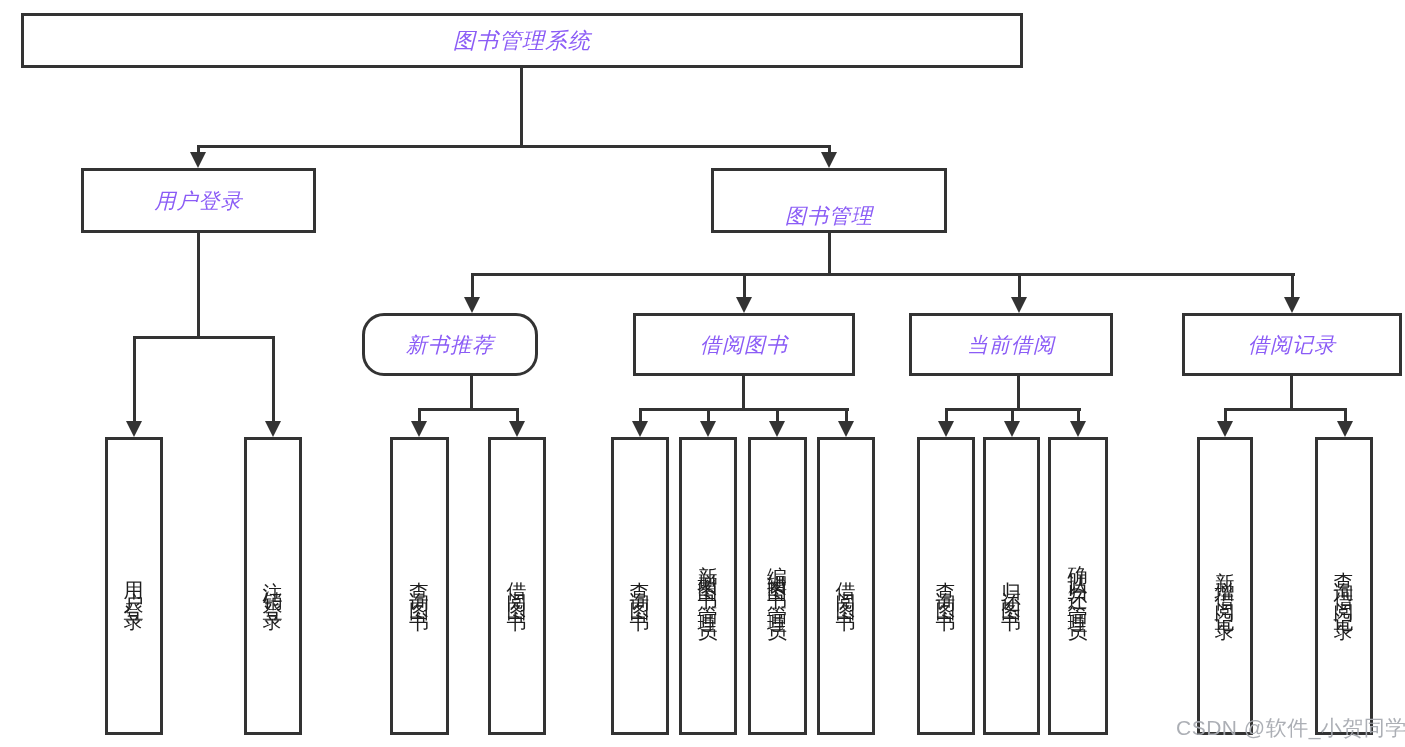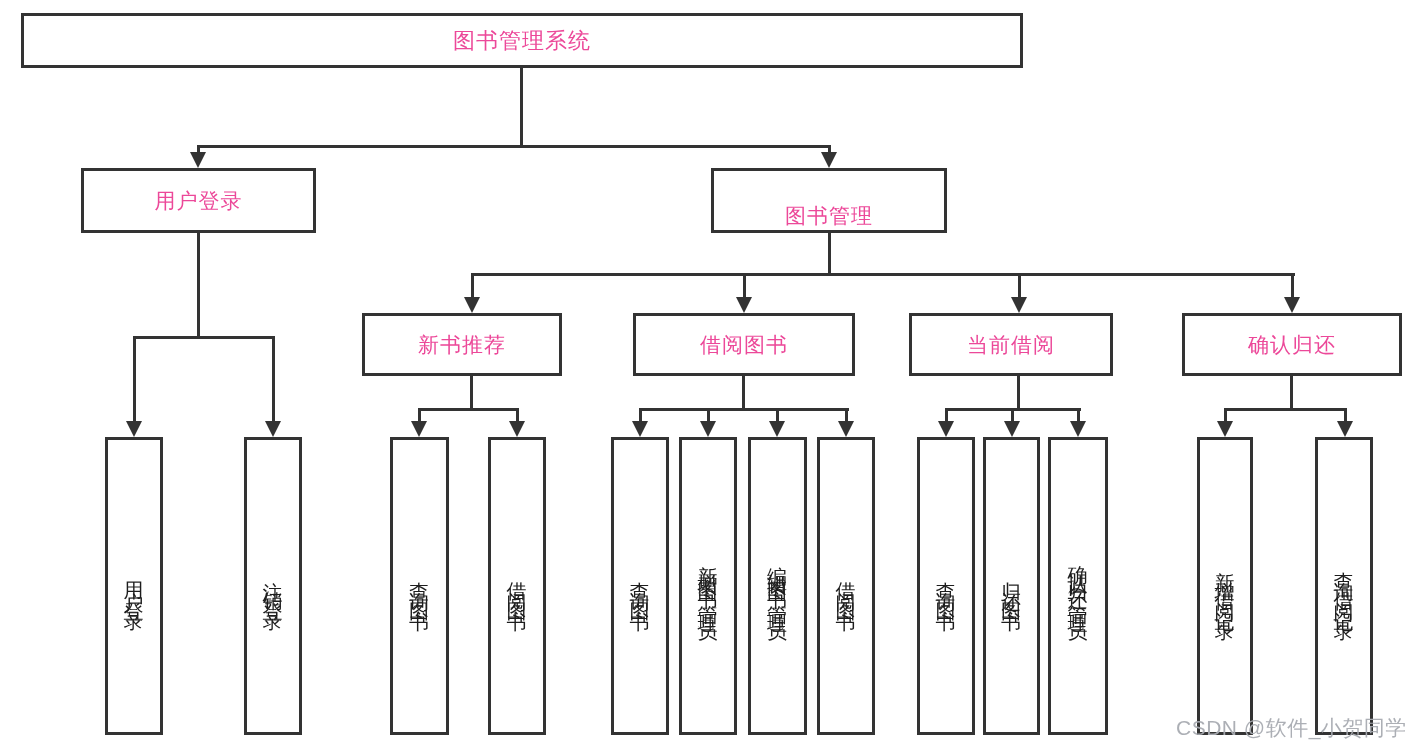--- a/index.html
+++ b/index.html
@@ -3,21 +3,21 @@
 <meta charset="utf-8">
 <style>
   html,body{margin:0;padding:0;background:#ffffff;}
   .canvas{
     position:relative;width:1405px;height:747px;background:#ffffff;overflow:hidden;
     font-family:"Liberation Sans","DejaVu Sans",sans-serif;color:#1d1d1d;
   }
   .box{
     position:absolute;box-sizing:border-box;border:3px solid #333333;background:#ffffff;
     display:flex;align-items:center;justify-content:center;
-    font-size:21px;letter-spacing:1px;color:#ec4899;
+    font-size:21px;letter-spacing:1px;color:#8b5cf6;font-style:italic;
   }
   .vbox{
     position:absolute;box-sizing:border-box;border:3px solid #333333;background:#ffffff;
     display:flex;align-items:center;justify-content:center;
   }
   .vtext{
     writing-mode:vertical-rl;text-orientation:mixed;
     font-size:20px;line-height:1;letter-spacing:10px;color:#1d1d1d;white-space:nowrap;
   }
   .hline,.vline{position:absolute;background:#333333;}
@@ -68,31 +68,31 @@
   <div class="hline" style="left:471px;top:273px;width:824px;"></div>
   <div class="vline" style="left:471px;top:273px;height:26px;"></div>
   <div class="vline" style="left:743px;top:273px;height:26px;"></div>
   <div class="vline" style="left:1018px;top:273px;height:26px;"></div>
   <div class="vline" style="left:1291px;top:273px;height:26px;"></div>
   <div class="arrow" style="left:464px;top:297px;"></div>
   <div class="arrow" style="left:736px;top:297px;"></div>
   <div class="arrow" style="left:1011px;top:297px;"></div>
   <div class="arrow" style="left:1284px;top:297px;"></div>
 
-  <div class="box" style="left:362px;top:313px;width:200px;height:63px;">
+  <div class="box" style="left:362px;top:313px;width:176px;height:63px;border-radius:22px;">
     <span>新书推荐</span>
   </div>
   <div class="box" style="left:633px;top:313px;width:222px;height:63px;">
     <span>借阅图书</span>
   </div>
   <div class="box" style="left:909px;top:313px;width:204px;height:63px;">
     <span>当前借阅</span>
   </div>
   <div class="box" style="left:1182px;top:313px;width:220px;height:63px;">
-    <span>确认归还</span>
+    <span>借阅记录</span>
   </div>
 
   <div class="vline" style="left:470px;top:376px;height:32px;"></div>
   <div class="hline" style="left:418px;top:408px;width:101px;"></div>
   <div class="vline" style="left:418px;top:408px;height:15px;"></div>
   <div class="vline" style="left:516px;top:408px;height:15px;"></div>
   <div class="arrow" style="left:411px;top:421px;"></div>
   <div class="arrow" style="left:509px;top:421px;"></div>
 
   <div class="vline" style="left:742px;top:376px;height:32px;"></div>

